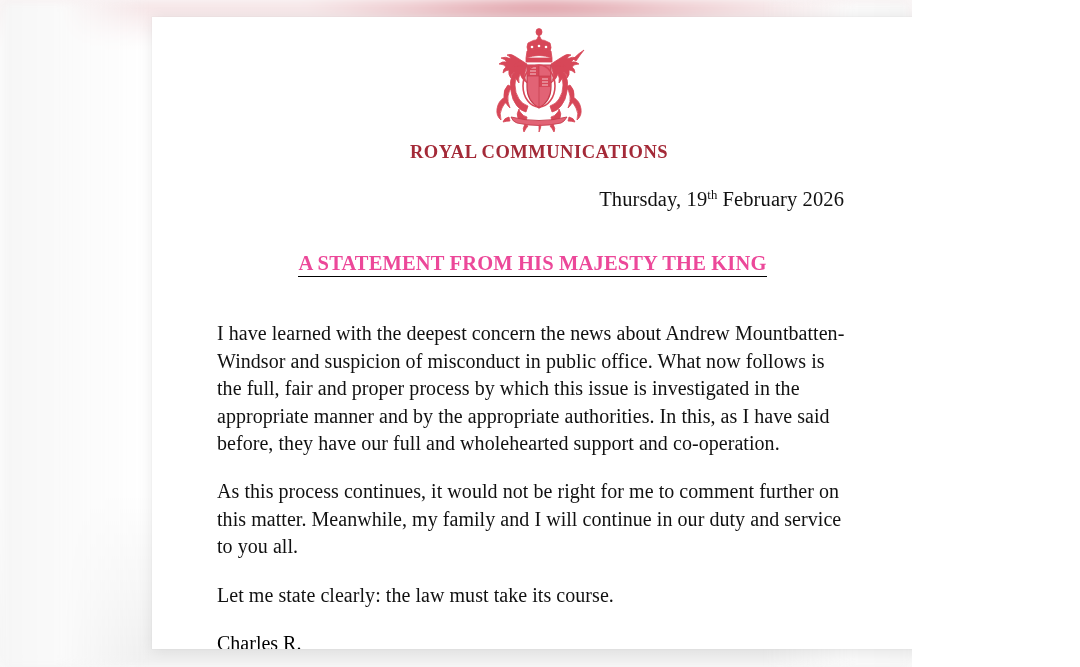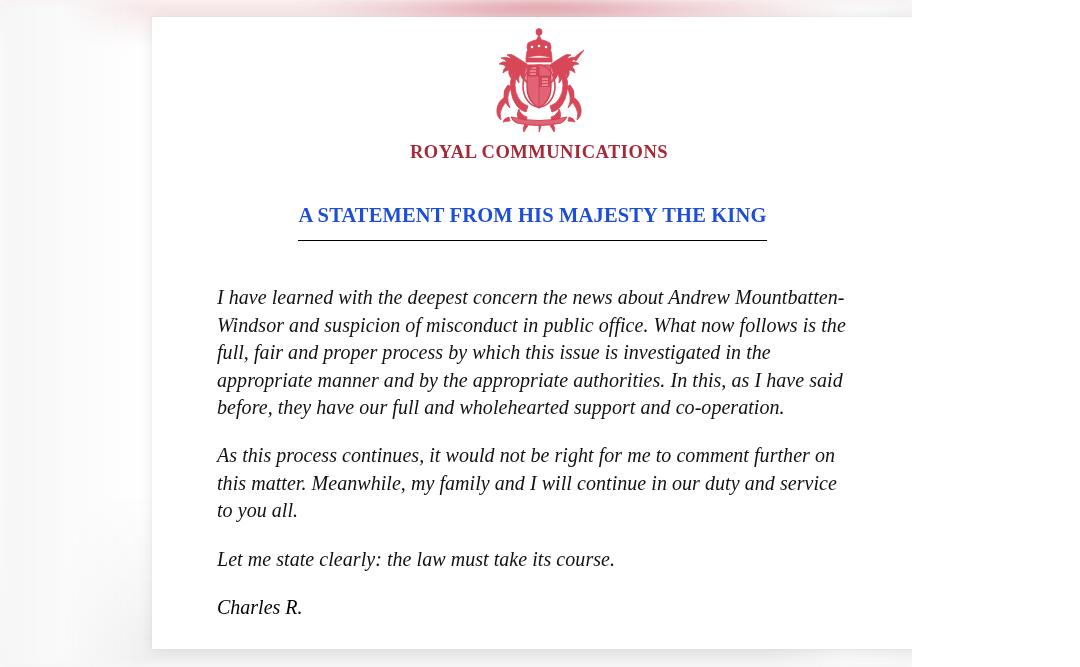--- a/index.html
+++ b/index.html
@@ -91,27 +91,26 @@
   }
   .headline-wrap {
     text-align: center;
     margin-top: 27px;
   }
   .headline {
     display: inline-block;
     font-size: 20.5px;
     font-weight: 700;
     letter-spacing: 0.15px;
-    color: #1d4ed8;
+    color: #ec4899;
     border-bottom: 1.6px solid #000000;
-    padding-bottom: 13px;
+    padding-bottom: 1px;
   }
   .statement {
     margin-top: 30px;
-    font-style: italic;
   }
   .para {
     font-size: 20px;
     line-height: 1.37;
     color: #111111;
     margin: 0 0 21px 0;
     letter-spacing: 0.05px;
     max-width: 631px;
   }
   .para:last-child {
@@ -194,20 +193,21 @@
           <path d="M64 100 q0 5 0 7 q2 -4 2 -7 Z"></path>
           <path d="M78 99 q3 5 1 8 q-2 -4 -4 -6 Z"></path>
         </g>
       </svg>
 
       <div class="org-name">ROYAL COMMUNICATIONS</div>
     </header>
 
     <div class="sheet-body">
 
+      <div class="date-line"><span>Thursday, </span><span>19</span><sup>th</sup><span> February 2026</span></div>
 
       <div class="headline-wrap">
         <h1 class="headline">A STATEMENT FROM HIS MAJESTY THE KING</h1>
       </div>
 
       <div class="statement">
         <p class="para">I have learned with the deepest concern the news about Andrew Mountbatten-Windsor and suspicion of misconduct in public office. What now follows is the full, fair and proper process by which this issue is investigated in the appropriate manner and by the appropriate authorities. In this, as I have said before, they have our full and wholehearted support and co-operation.</p>
         <p class="para">As this process continues, it would not be right for me to comment further on this matter. Meanwhile, my family and I will continue in our duty and service to you all.</p>
         <p class="para">Let me state clearly: the law must take its course.</p>
         <p class="signature">Charles R.</p>

